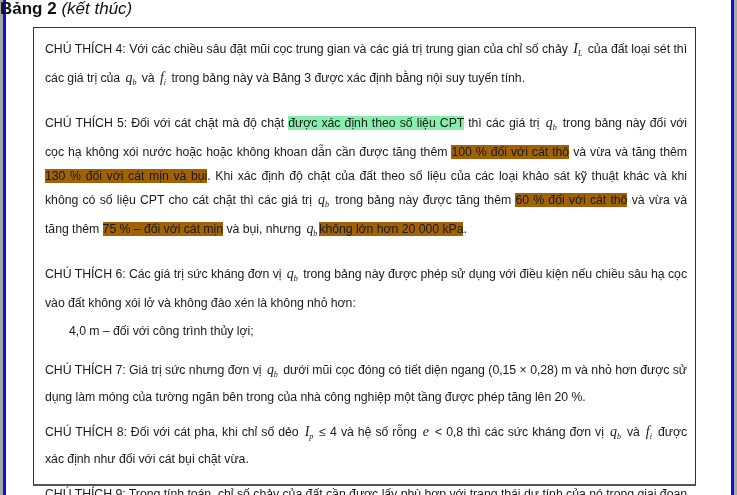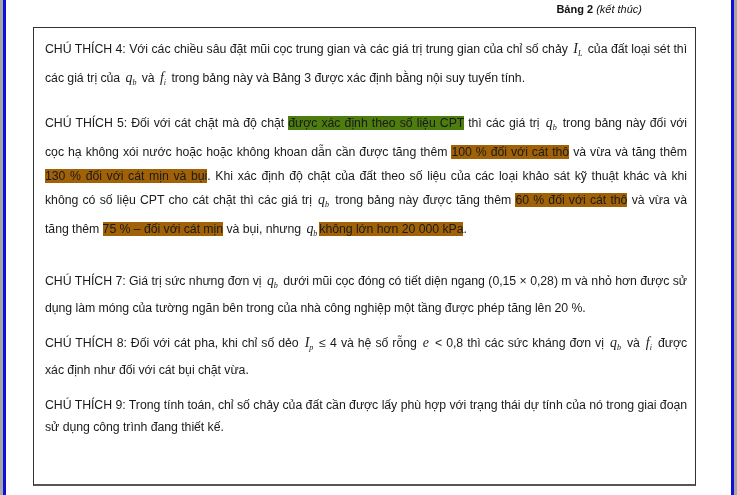--- a/index.html
+++ b/index.html
@@ -8,22 +8,22 @@
     background: #ffffff;
     font-family: "Liberation Sans", "DejaVu Sans", sans-serif;
     color: #1a1a1a;
   }
   .edge-grey-left { position: absolute; left: 0; top: 0; width: 3px; height: 495px; background: #a6a6a6; }
   .edge-blue-left { position: absolute; left: 3px; top: 0; width: 3px; height: 495px; background: #1010d8; }
   .edge-blue-right { position: absolute; left: 731px; top: 0; width: 3px; height: 495px; background: #1010d8; }
   .edge-grey-right { position: absolute; left: 734px; top: 0; width: 3px; height: 495px; background: #a6a6a6; }
 
   .title {
-    position: absolute; top: 0; left: 0; width: 642px; text-align: right;
-    font-size: 11px; line-height: 18px; font-weight: bold; color: #111;
+    position: absolute; top: 0; left: 0; width: 642px; text-align: left;
+    font-size: 17px; line-height: 18px; font-weight: bold; color: #111;
   }
   .title .it { font-style: italic; font-weight: normal; }
 
   .box {
     position: absolute; left: 33px; top: 27px; width: 663px; height: 459px;
     border: 1px solid #333; box-sizing: border-box;
     border-bottom: 2px solid #555;
   }
   .notes {
     position: absolute; left: 41px; top: 33px; width: 650px;
@@ -33,21 +33,21 @@
   .note { margin: 4px; }
   .note.tight { line-height: 22px; }
   .gap-lg { height: 8px; }
   .gap-sm { height: 5px; }
   .indent { padding-left: 24px; }
   .var {
     font-family: "Liberation Serif", "DejaVu Serif", serif; font-style: italic; font-size: 14px;
     padding: 0 2px;
   }
   .sub { font-size: 8px; vertical-align: -3px; font-style: italic; }
-  .hl-y { background: #4d7c0f; }
+  .hl-y { background: #86efac; }
   .hl-g { background: #a16207; }
 </style>
 </head>
 <body>
 
 <div class="edge-grey-left"></div>
 <div class="edge-blue-left"></div>
 <div class="edge-blue-right"></div>
 <div class="edge-grey-right"></div>
 
@@ -61,20 +61,22 @@
 <div class="notes">
 
   <p class="note"><span>CHÚ THÍCH 4: Với các chiều sâu đặt mũi cọc trung gian và các giá trị trung gian của chỉ số chảy </span><span class="var"><span>I</span><span class="sub">L</span></span><span> của đất loại sét thì các giá trị của </span><span class="var"><span>q</span><span class="sub">b</span></span><span> và </span><span class="var"><span>f</span><span class="sub">i</span></span><span> trong bảng này và Bảng 3 được xác định bằng nội suy tuyến tính.</span></p>
 
   <div class="gap-lg"></div>
 
   <p class="note"><span>CHÚ THÍCH 5: Đối với cát chặt mà độ chặt </span><span class="hl-y">được xác định theo số liệu CPT</span><span> thì các giá trị </span><span class="var"><span>q</span><span class="sub">b</span></span><span> trong bảng này đối với cọc hạ không xói nước hoặc hoặc không khoan dẫn cần được tăng thêm </span><span class="hl-g">100 % đối với cát thô</span><span> và vừa và tăng thêm </span><span class="hl-g">130 % đối với cát mịn và bụi</span><span>. Khi xác định độ chặt của đất theo số liệu của các loại khảo sát kỹ thuật khác và khi không có số liệu CPT cho cát chặt thì các giá trị </span><span class="var"><span>q</span><span class="sub">b</span></span><span> trong bảng này được tăng thêm </span><span class="hl-g">60 % đối với cát thô</span><span> và vừa và tăng thêm </span><span class="hl-g">75 % – đối với cát mịn</span><span> và bụi, nhưng </span><span class="var"><span>q</span><span class="sub">b</span></span><span class="hl-g">không lớn hơn 20 000 kPa</span><span>.</span></p>
 
   <div class="gap-lg"></div>
 
+  <p class="note"><span>CHÚ THÍCH 6: Các giá trị sức kháng đơn vị </span><span class="var"><span>q</span><span class="sub">b</span></span><span> trong bảng này được phép sử dụng với điều kiện nếu chiều sâu hạ cọc vào đất không xói lở và không đào xén là không nhỏ hơn:</span></p>
+  <p class="note indent">4,0 m – đối với công trình thủy lợi;</p>
 
   <div class="gap-lg"></div>
 
   <p class="note tight"><span>CHÚ THÍCH 7: Giá trị sức nhưng đơn vị </span><span class="var"><span>q</span><span class="sub">b</span></span><span> dưới mũi cọc đóng có tiết diện ngang (0,15 × 0,28) m và nhỏ hơn được sử dụng làm móng của tường ngăn bên trong của nhà công nghiệp một tầng được phép tăng lên 20 %.</span></p>
 
   <div class="gap-sm"></div>
 
   <p class="note tight"><span>CHÚ THÍCH 8: Đối với cát pha, khi chỉ số dẻo </span><span class="var"><span>I</span><span class="sub">p</span></span><span> ≤ 4 và hệ số rỗng </span><span class="var">e</span><span> &lt; 0,8 thì các sức kháng đơn vị </span><span class="var"><span>q</span><span class="sub">b</span></span><span> và </span><span class="var"><span>f</span><span class="sub">i</span></span><span> được xác định như đối với cát bụi chặt vừa.</span></p>
 
   <div class="gap-sm"></div>

